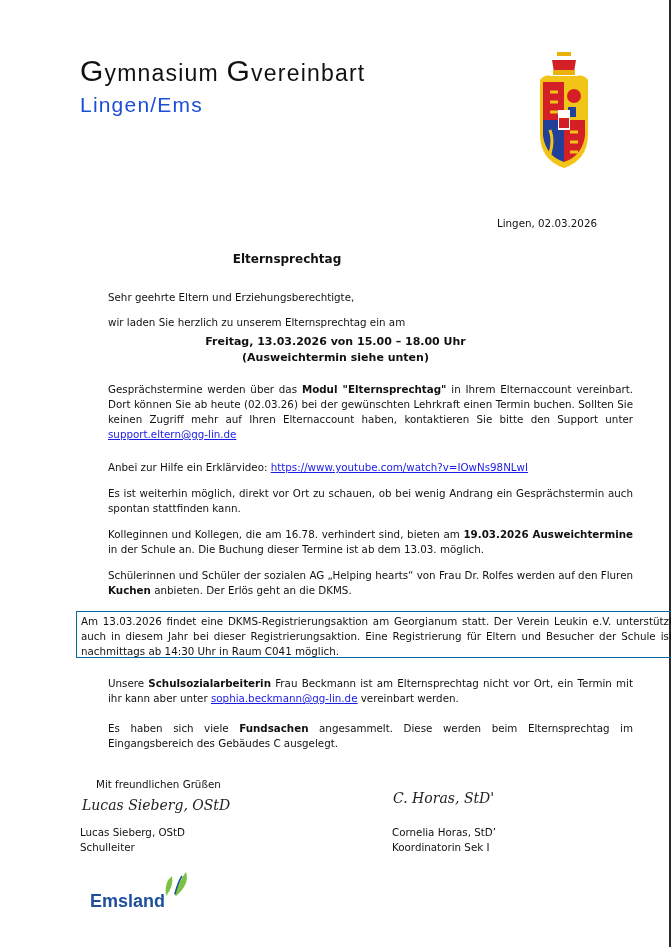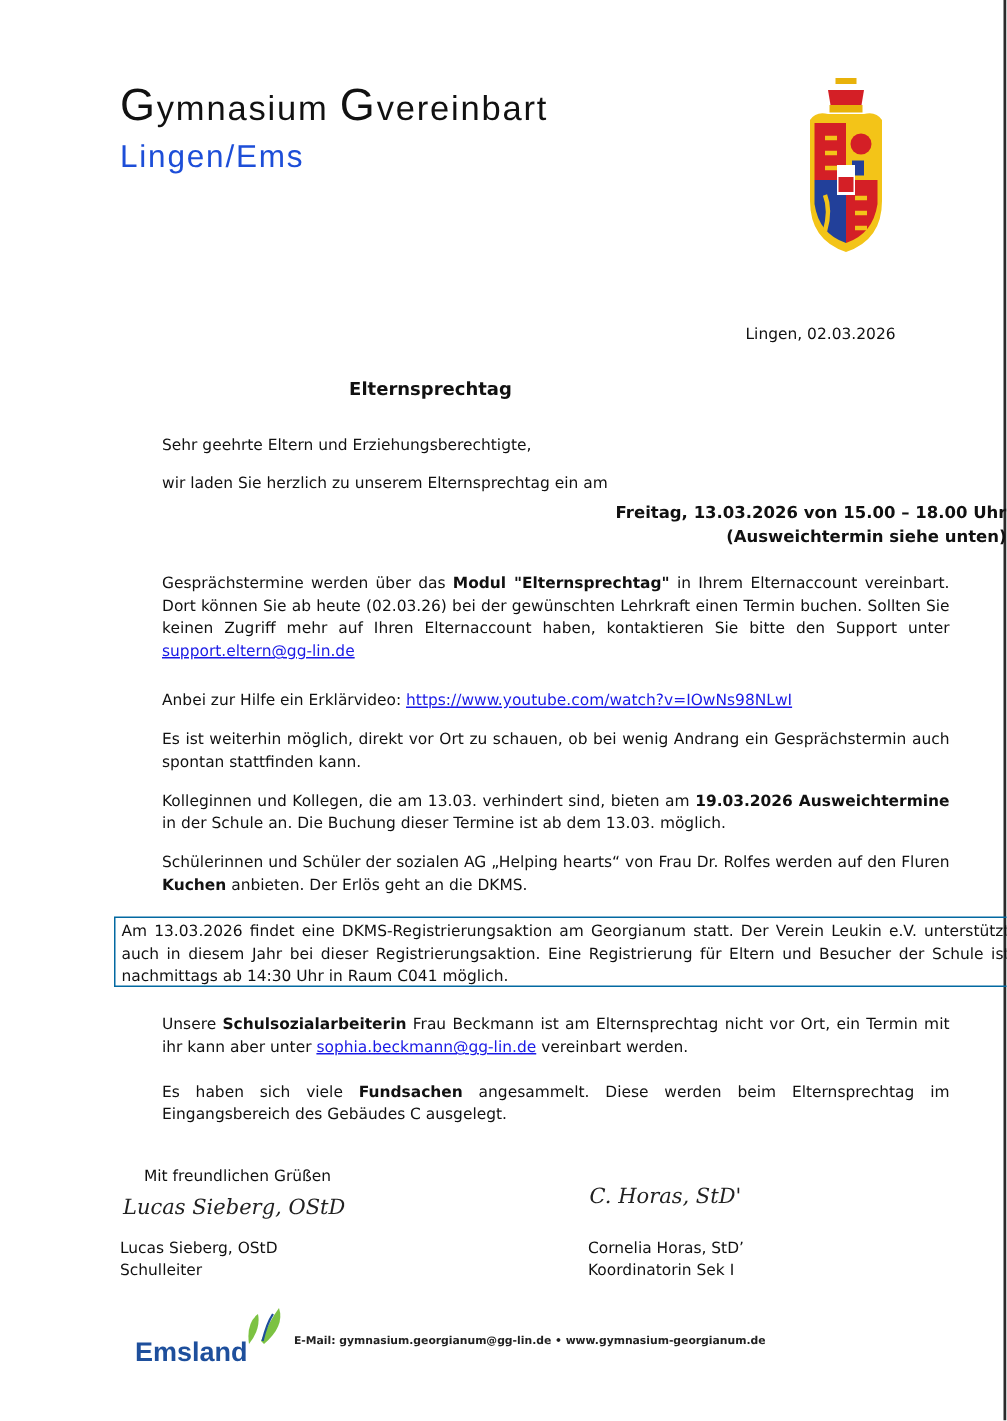--- a/index.html
+++ b/index.html
@@ -9,21 +9,21 @@
     }
     .right-edge { position: absolute; top: 0; right: 0; width: 2px; height: 947px; background: #2a2a2a; }
     .school-name { position: absolute; left: 80px; top: 56px; font-family: "Liberation Sans", sans-serif; font-size: 23px; letter-spacing: 1.2px; color: #111; line-height: 1; }
     .school-name .cap { font-size: 30px; }
     .school-city { position: absolute; left: 80px; top: 94px; font-size: 21px; letter-spacing: 1.2px; color: #1d4ed8; line-height: 1; }
     .crest { position: absolute; left: 538px; top: 52px; width: 52px; height: 118px; }
     .body-text { font-family: "DejaVu Sans", sans-serif; font-size: 10.3px; line-height: 15px; }
     .p { position: absolute; left: 80px; width: 525px; text-align: justify; margin-left: 28px; }
     .date { position: absolute; left: 497px; top: 216px; }
     .title { position: absolute; left: 0; width: 574px; top: 252px; text-align: center; font-weight: bold; font-size: 12px; }
-    .center-bold { position: absolute; left: 0; width: 671px; text-align: right; font-weight: bold; font-size: 11px; line-height: 16px; }
+    .center-bold { position: absolute; left: 0; width: 671px; text-align: center; font-weight: bold; font-size: 11px; line-height: 16px; }
     a.link { color: #1a1ae6; text-decoration: underline; }
     b { font-weight: bold; }
     .boxed { position: absolute; left: 76px; top: 611px; width: 602px; height: 47px; border: 1px solid #0369a1; box-sizing: border-box; padding: 2px 4px; text-align: justify; }
     .sig-left { position: absolute; left: 96px; top: 777px; }
     .sig-img-left { position: absolute; left: 82px; top: 797px; font-family: "DejaVu Serif", serif; font-style: italic; font-size: 14px; color: #222; }
     .name-left { position: absolute; left: 80px; top: 825px; }
     .sig-img-right { position: absolute; left: 393px; top: 790px; font-family: "DejaVu Serif", serif; font-style: italic; font-size: 14px; color: #222; }
     .name-right { position: absolute; left: 392px; top: 825px; }
     .footer-logo { position: absolute; left: 90px; top: 870px; width: 100px; height: 42px; }
     .footer-logo .word { position: absolute; left: 0; bottom: 0; font-family: "Liberation Sans", sans-serif; font-weight: bold; font-size: 18px; color: #1e4f9c; }
@@ -64,21 +64,21 @@
 
 <div class="body-text center-bold" style="top:334px;">Freitag, 13.03.2026 von 15.00 – 18.00 Uhr</div>
 <div class="body-text center-bold" style="top:350px;">(Ausweichtermin siehe unten)</div>
 
 <div class="body-text p" style="top:382px;"><span>Gesprächstermine werden über das </span><b>Modul "Elternsprechtag"</b><span> in Ihrem Elternaccount vereinbart. Dort können Sie ab heute (02.03.26) bei der gewünschten Lehrkraft einen Termin buchen. Sollten Sie keinen Zugriff mehr auf Ihren Elternaccount haben, kontaktieren Sie bitte den Support unter </span><a class="link">support.eltern@gg-lin.de</a></div>
 
 <div class="body-text p" style="top:460px;"><span>Anbei zur Hilfe ein Erklärvideo: </span><a class="link">https://www.youtube.com/watch?v=IOwNs98NLwI</a></div>
 
 <div class="body-text p" style="top:486px;">Es ist weiterhin möglich, direkt vor Ort zu schauen, ob bei wenig Andrang ein Gesprächstermin auch spontan stattfinden kann.</div>
 
-<div class="body-text p" style="top:527px;"><span>Kolleginnen und Kollegen, die am 13.03. verhindert sind, bieten am </span><b>19.03.2026 Ausweichtermine</b><span> in der Schule an. Die Buchung dieser Termine ist ab dem 13.03. möglich.</span></div>
+<div class="body-text p" style="top:527px;"><span>Kolleginnen und Kollegen, die am 16.78. verhindert sind, bieten am </span><b>19.03.2026 Ausweichtermine</b><span> in der Schule an. Die Buchung dieser Termine ist ab dem 13.03. möglich.</span></div>
 
 <div class="body-text p" style="top:568px;"><span>Schülerinnen und Schüler der sozialen AG „Helping hearts“ von Frau Dr. Rolfes werden auf den Fluren </span><b>Kuchen</b><span> anbieten. Der Erlös geht an die DKMS.</span></div>
 
 <div class="body-text boxed">Am 13.03.2026 findet eine DKMS-Registrierungsaktion am Georgianum statt. Der Verein Leukin e.V. unterstützt auch in diesem Jahr bei dieser Registrierungsaktion. Eine Registrierung für Eltern und Besucher der Schule ist nachmittags ab 14:30 Uhr in Raum C041 möglich.</div>
 
 <div class="body-text p" style="top:676px;"><span>Unsere </span><b>Schulsozialarbeiterin</b><span> Frau Beckmann ist am Elternsprechtag nicht vor Ort, ein Termin mit ihr kann aber unter </span><a class="link">sophia.beckmann@gg-lin.de</a><span> vereinbart werden.</span></div>
 
 <div class="body-text p" style="top:721px;"><span>Es haben sich viele </span><b>Fundsachen</b><span> angesammelt. Diese werden beim Elternsprechtag im Eingangsbereich des Gebäudes C ausgelegt.</span></div>
 
 <div class="body-text sig-left">Mit freundlichen Grüßen</div>
@@ -98,14 +98,13 @@
 <div class="footer-logo">
   <svg style="position:absolute;left:72px;top:0;" width="28" height="28" viewBox="0 0 28 28">
     <path d="M4 26 Q2 12 10 6 Q12 16 4 26 Z" fill="#7cc242"></path>
     <path d="M12 24 Q18 10 24 2 Q28 14 14 26 Z" fill="#7cc242"></path>
     <path d="M13 24 Q16 12 20 6" stroke="#1e4f9c" stroke-width="1.5" fill="none"></path>
   </svg>
   <span class="word">Emsland</span>
 </div>
 
 <div class="footer-text">
-  <div>E-Mail: gymnasium.georgianum@gg-lin.de • www.gymnasium-georgianum.de</div>
 </div>
 
 </body></html>

